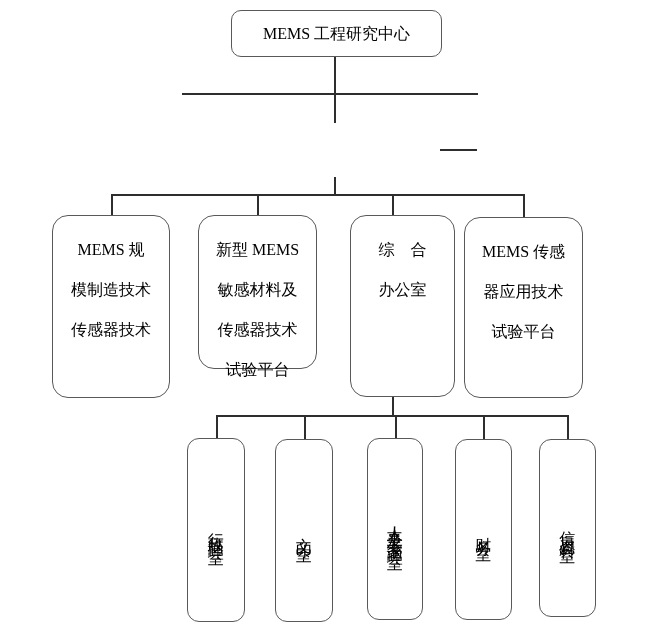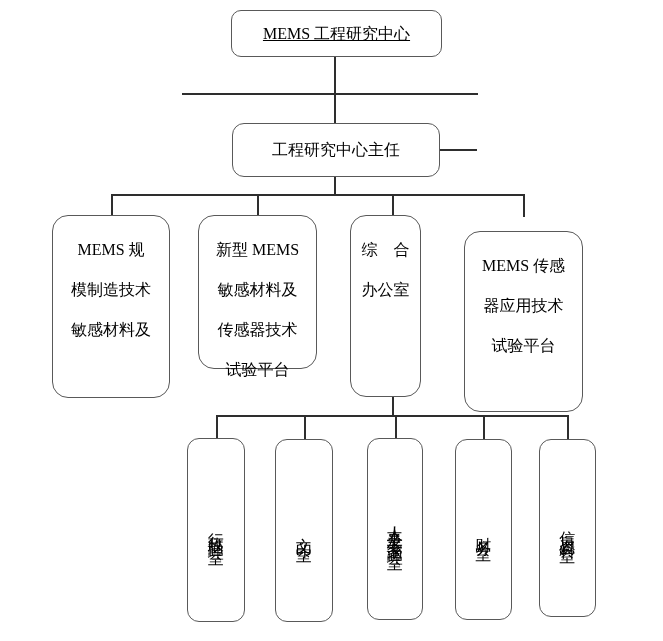--- a/index.html
+++ b/index.html
@@ -19,21 +19,21 @@
     border-radius: 12px;
     background: #ffffff;
     display: flex;
     align-items: center;
     justify-content: center;
     text-align: center;
     font-size: 16px;
     line-height: 1.25;
   }
   .node .lbl { white-space: pre-line; }
-  .node.r10 { border-radius: 10px; text-decoration: underline; }
+  .node.r10 { border-radius: 10px; }
   .node.multi { border-radius: 16px; align-items: flex-start; }
   .node.multi .lbl { padding-top: 14px; line-height: 40px; }
   .node.vert .lbl {
     writing-mode: vertical-lr;
     text-orientation: upright;
     letter-spacing: 4px;
     line-height: 1.1;
   }
   .line { position: absolute; background: #2e2e2e; }
 </style>
@@ -57,40 +57,37 @@
   <div class="line" style="left:304px;top:415px;width:1.5px;height:24px"></div>
   <div class="line" style="left:395px;top:415px;width:1.5px;height:23px"></div>
   <div class="line" style="left:483px;top:415px;width:1.5px;height:24px"></div>
   <div class="line" style="left:567px;top:415px;width:1.5px;height:24px"></div>
 
   <div class="node r10" style="left:231px;top:10px;width:211px;height:47px">
     <span class="lbl">MEMS 工程研究中心</span>
   </div>
 
 
-  <div class="node" style="left:232px;top:123px;width:208px;height:54px">
-    <span class="lbl">工程研究中心主任</span>
-  </div>
 
   <div class="node multi" style="left:52px;top:215px;width:118px;height:183px">
     <span class="lbl">MEMS 规
 模制造技术
-敏感材料及</span>
+传感器技术</span>
   </div>
   <div class="node multi" style="left:198px;top:215px;width:119px;height:154px">
     <span class="lbl">新型 MEMS
 敏感材料及
 传感器技术
 试验平台</span>
   </div>
-  <div class="node multi" style="left:350px;top:215px;width:71px;height:182px">
+  <div class="node multi" style="left:350px;top:215px;width:105px;height:182px">
     <span class="lbl">综　合
 办公室</span>
   </div>
-  <div class="node multi" style="left:464px;top:231px;width:119px;height:181px">
+  <div class="node multi" style="left:464px;top:217px;width:119px;height:181px">
     <span class="lbl">MEMS 传感
 器应用技术
 试验平台</span>
   </div>
 
   <div class="node vert" style="left:187px;top:438px;width:58px;height:184px">
     <span class="lbl">行政管理室</span>
   </div>
   <div class="node vert" style="left:275px;top:439px;width:58px;height:183px">
     <span class="lbl">文印室</span>

